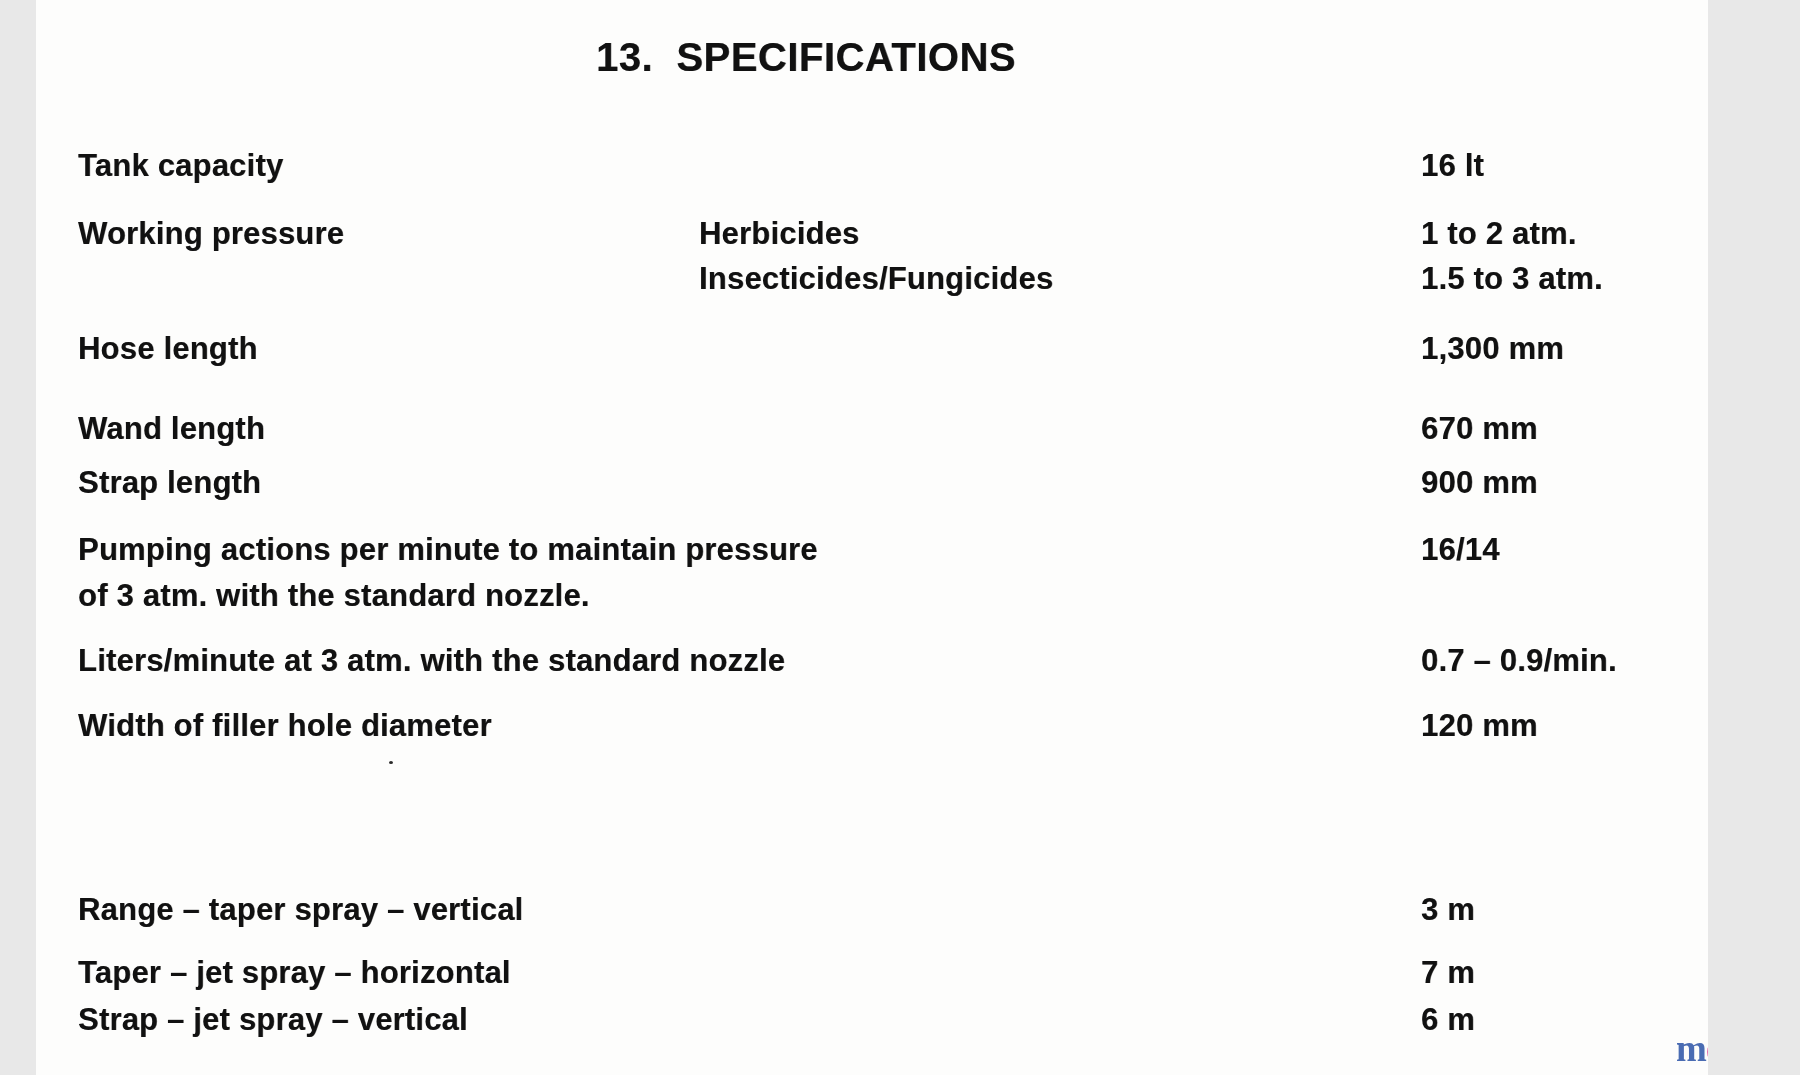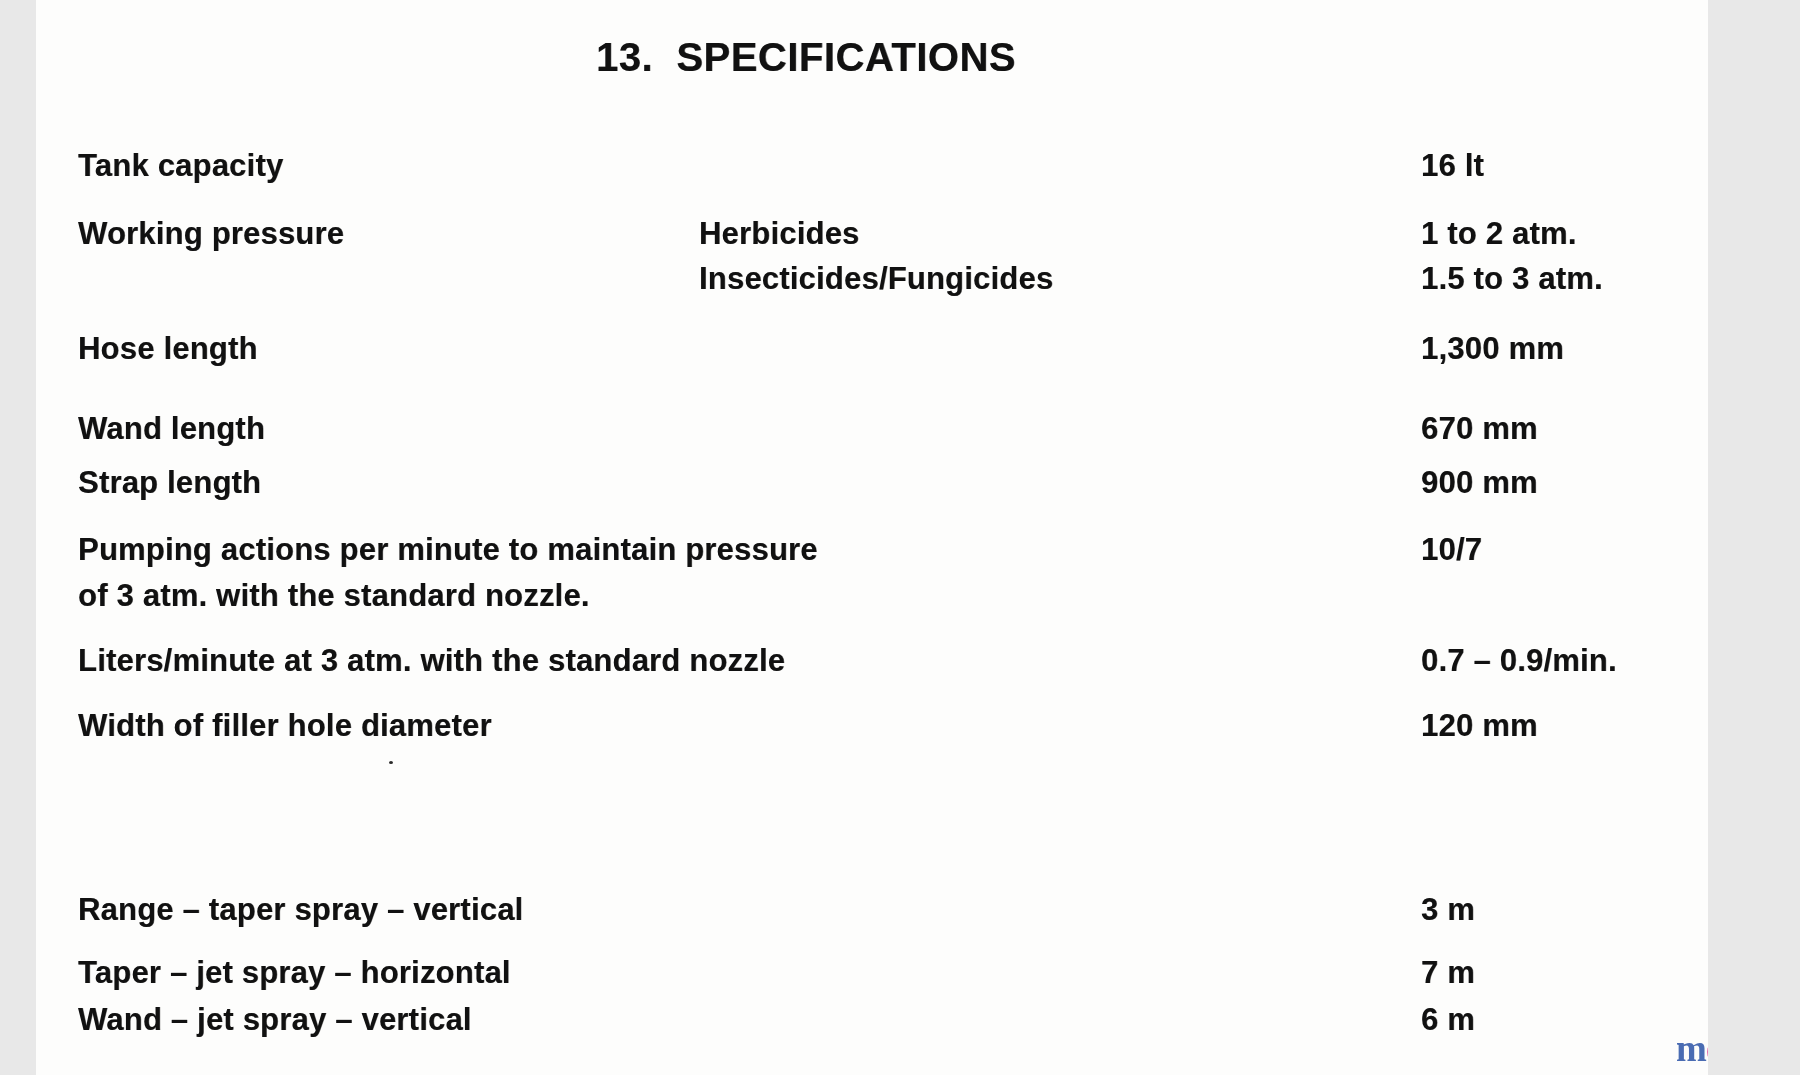--- a/index.html
+++ b/index.html
@@ -93,21 +93,21 @@
     <span class="c-value">670 mm</span>
   </div>
 
   <div class="line" style="top:463px">
     <span class="c-label">Strap length</span>
     <span class="c-value">900 mm</span>
   </div>
 
   <div class="line" style="top:530px">
     <span class="c-label">Pumping actions per minute to maintain pressure</span>
-    <span class="c-value">10/7</span>
+    <span class="c-value">16/14</span>
   </div>
   <div class="line" style="top:576px">
     <span class="c-label">of 3 atm. with the standard nozzle.</span>
   </div>
 
   <div class="line" style="top:641px">
     <span class="c-label">Liters/minute at 3 atm. with the standard nozzle</span>
     <span class="c-value">0.7 – 0.9/min.</span>
   </div>
 
@@ -120,21 +120,21 @@
   <div class="line" style="top:890px">
     <span class="c-label">Range – taper spray – vertical</span>
     <span class="c-value">3 m</span>
   </div>
 
   <div class="line" style="top:953px">
     <span class="c-label">Taper – jet spray – horizontal</span>
     <span class="c-value">7 m</span>
   </div>
   <div class="line" style="top:1000px">
-    <span class="c-label">Wand – jet spray – vertical</span>
+    <span class="c-label">Strap – jet spray – vertical</span>
     <span class="c-value">6 m</span>
   </div>
 
   <div class="speck" style="left:1748px;top:151px;width:4px;height:4px"></div>
   <div class="speck" style="left:353px;top:761px;width:4px;height:3px"></div>
   <div class="speck" style="left:1771px;top:1031px;width:3px;height:3px;background:#888"></div>
 
   <div class="watermark">
     <span class="wm-letter" style="color: rgb(74, 108, 179);">m</span><span class="wm-letter" style="color: rgb(224, 85, 159);">o</span><span class="wm-letter" style="color: rgb(47, 128, 64);">t</span><span class="wm-letter" style="color: rgb(70, 160, 78);">o</span><span class="wm-letter" style="color: rgb(214, 66, 32);">r</span><span class="wm-letter" style="color: rgb(69, 87, 178);">u</span><span class="wm-letter" style="color: rgb(237, 165, 33);">f</span><span class="wm-suffix" style="color: rgb(60, 60, 60);">.de</span>
   </div>

